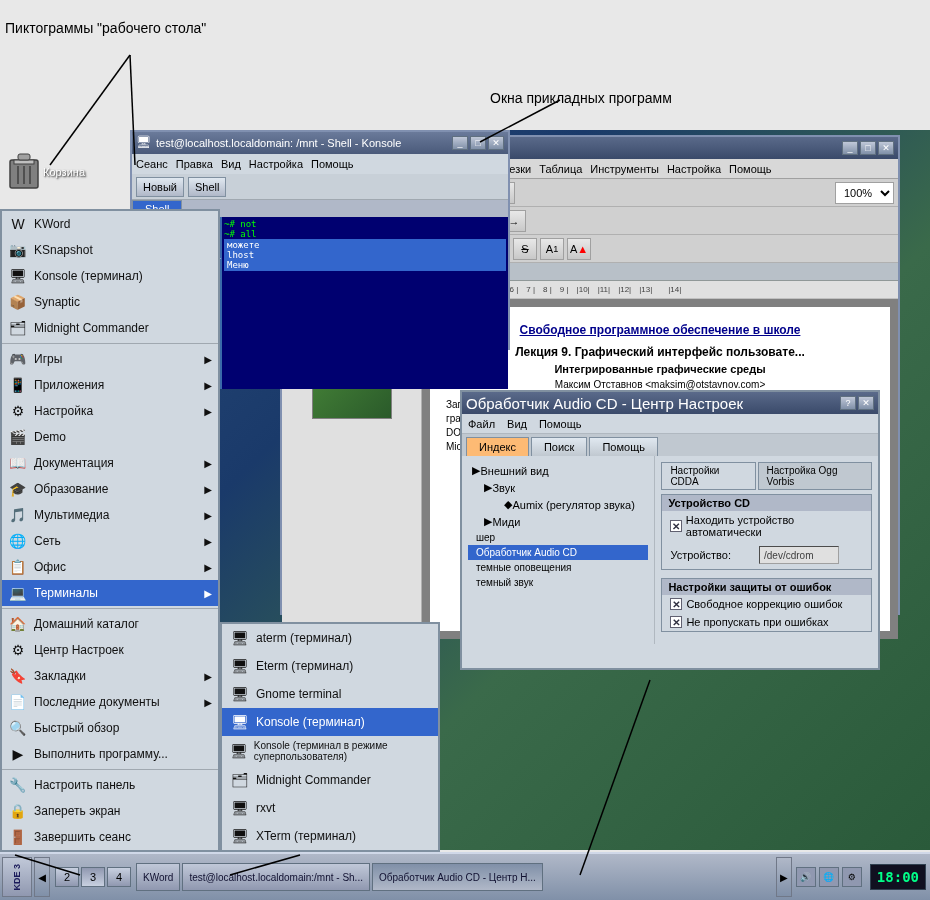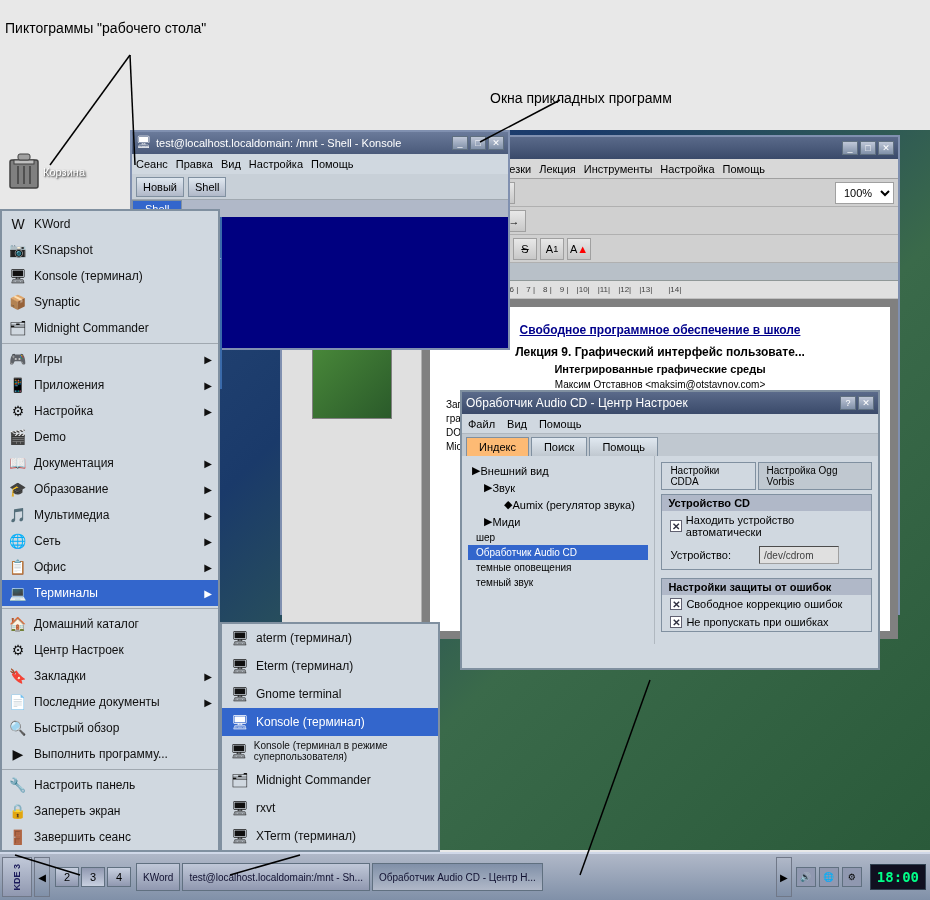--- a/index.html
+++ b/index.html
@@ -755,41 +755,48 @@
         <div>/&lt;-/mnt/shuttle-</div>
         <div style="color:#ff0;">Имя</div>
         <div>/.xvpics</div>
         <div>/Cyrillic-HOWTD</div>
         <div>/Dijkstra</div>
         <div>/Document~ettin</div>
         <div>/Informatika</div>
         <div>/Recycled</div>
       </div>
     </div>
+    <div class="konsole-right-panel">
+      <div style="color:#0f0; font-size:9px;">
+        <span>~# not</span><br>
+        <span>~# all</span><br>
+        <div style="background:#3366cc; color:#fff; padding:1px 3px; font-size:9px;">можете<br>lhost<br>Меню</div>
+      </div>
+    </div>
   </div>
 </div>
 
 <div class="kword-window">
   <div class="kword-titlebar">
     <span style="font-size:11px; margin-right:4px;">W</span>
     <span style="flex:1;">KWord [Инструмен]</span>
     <div class="window-controls">
       <div class="win-btn">_</div>
       <div class="win-btn">□</div>
       <div class="win-btn">✕</div>
     </div>
   </div>
   <div class="kword-menubar">
     <span>Файл</span>
     <span>Правка</span>
     <span>Вид</span>
     <span>Вставить</span>
     <span>Формат</span>
     <span>Врезки</span>
-    <span>Лекция</span>
+    <span>Таблица</span>
     <span>Инструменты</span>
     <span>Настройка</span>
     <span>Помощь</span>
   </div>
 
   <div class="kword-toolbar1">
     <div class="kw-btn">📄</div>
     <div class="kw-btn">📂</div>
     <div class="kw-btn">💾</div>
     <div class="kw-btn">🖨</div>
@@ -885,21 +892,21 @@
           <div class="doc-author">Максим Отставнов &lt;maksim@otstavnov.com&gt;</div>
           <div class="doc-body">Запуск графической среды (точнее, «бутерброда» на X Window System, оконного графической среды) в открытой операционной системе можно сравнить с запуском MS-DOS (Имеется в виду графические оболочки (Microsoft Windows 1.x, 2.x, 3x, семейство Microsoft Windows NT (сегодняшних версиями которых являются Micr и .NET</div>
         </div>
       </div>
     </div>
   </div>
 </div>
 
 <div class="audiocd-window">
   <div class="audiocd-titlebar">
-    <span style="flex:1; font-size:12px;">Обработчик Audio CD - Центр Настроек</span>
+    <span style="flex:1; font-size:15px;">Обработчик Audio CD - Центр Настроек</span>
     <div class="window-controls">
       <div class="win-btn">?</div>
       <div class="win-btn">✕</div>
     </div>
   </div>
   <div class="audiocd-menubar">
     <span>Файл</span>
     <span>Вид</span>
     <span>Помощь</span>
   </div>

